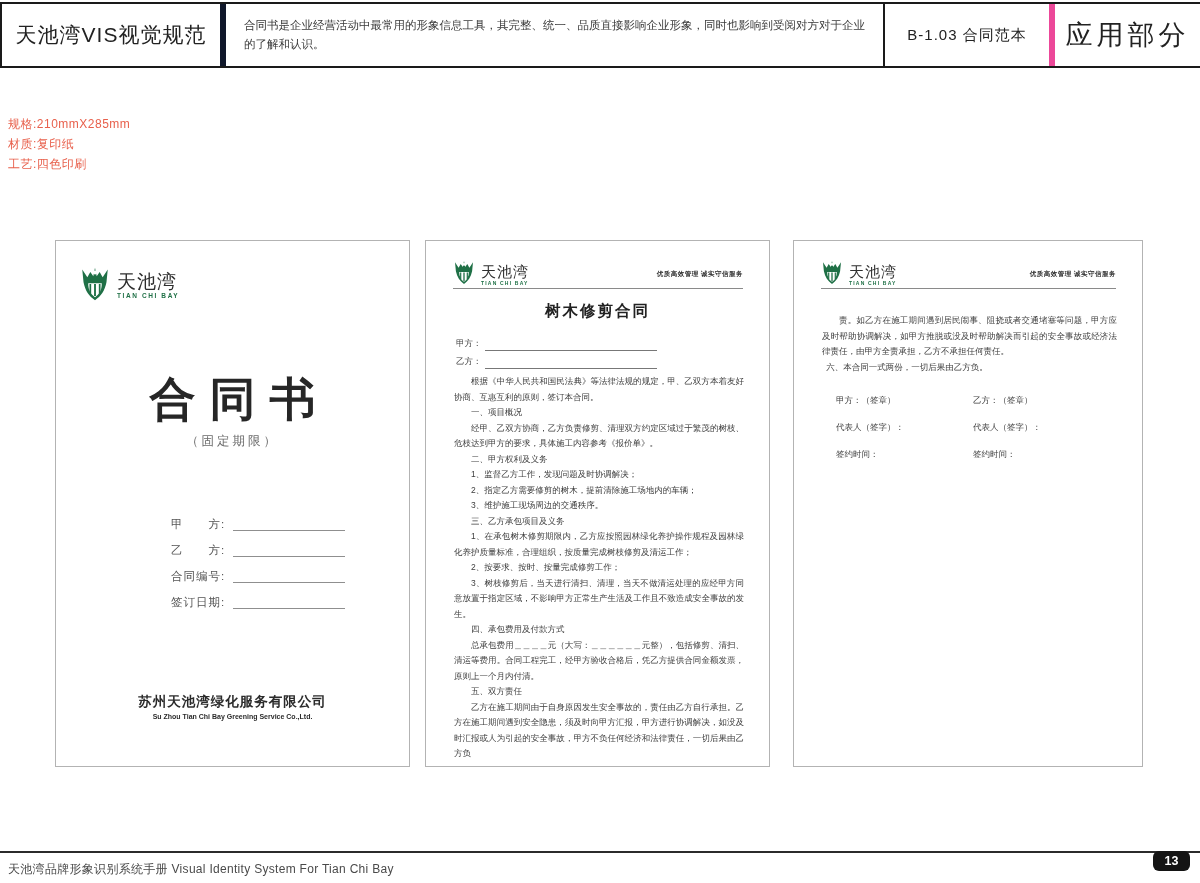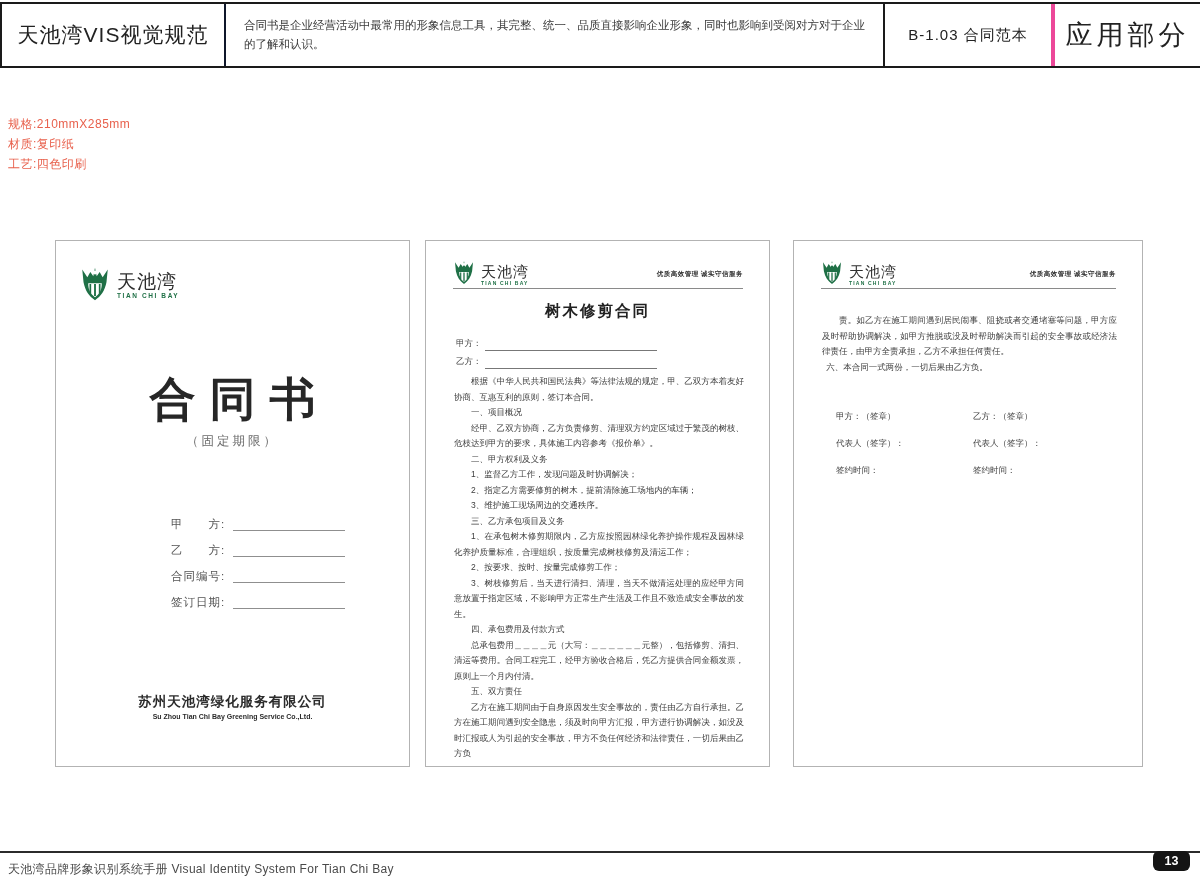--- a/index.html
+++ b/index.html
@@ -12,29 +12,29 @@
 
   
   .topbar {
     position: absolute; left: 0; top: 2px; width: 1200px; height: 66px;
     display: flex; border-top: 2px solid #1a1a1a; border-bottom: 2px solid #1a1a1a;
     border-left: 2px solid #1a1a1a;
   }
   .topbar .cell { height: 100%; display: flex; align-items: center; }
   .cell-title {
     width: 224px; justify-content: center; font-size: 21px; color: #222;
-    letter-spacing: 1px; border-right: 2px solid #0f172a;
+    letter-spacing: 1px; border-right: 6px solid #0f172a;
   }
   .cell-desc {
     width: 659px; padding: 8px 18px; font-size: 11.5px; line-height: 1.65;
     color: #3a3a3a; border-right: 2px solid #1a1a1a; text-align: justify;
   }
   .cell-code {
     width: 170px; justify-content: center; font-size: 15px; color: #222;
-    border-right: 4px solid #ec4899; letter-spacing: 1px;
+    border-right: 6px solid #ec4899; letter-spacing: 1px;
   }
   .cell-section {
     flex: 1; justify-content: center; font-size: 27px; color: #222; letter-spacing: 4px;
   }
 
   
   .specs { position: absolute; left: 8px; top: 114px; font-size: 12px; line-height: 20px; }
   .specs div { letter-spacing: 0.5px; }
 
   
@@ -97,21 +97,21 @@
   .doc-body {
     position: absolute; left: 28px; right: 25px; font-size: 8.5px; line-height: 15.5px;
     color: #3d3d3d; text-align: justify;
   }
   .body-2 { top: 133px; }
   .body-3 { top: 72px; }
   .doc-body p { text-indent: 2em; }
   .doc-body p.flush { text-indent: 0.5em; }
 
   
-  .sign-block { position: absolute; left: 42px; right: 40px; top: 146px; margin-top: 16px; }
+  .sign-block { position: absolute; left: 42px; right: 40px; top: 146px; }
   .sign-row { display: flex; height: 27px; align-items: center; font-size: 8.5px; color: #3d3d3d; }
   .sign-row .sl { width: 137px; }
   .sign-row .sr { flex: 1; }
 
   
   .footer-rule { position: absolute; left: 0; right: 0; top: 851px; border-top: 2px solid #2b2b2b; }
   .footer-text { position: absolute; left: 8px; top: 861px; font-size: 12px; color: #4a4a4a; letter-spacing: 0.3px; }
   .page-pill {
     position: absolute; right: 10px; top: 851px; width: 37px; height: 20px;
     background: #141414; border-radius: 6px; color: #fff; font-size: 12.5px; font-weight: bold;

